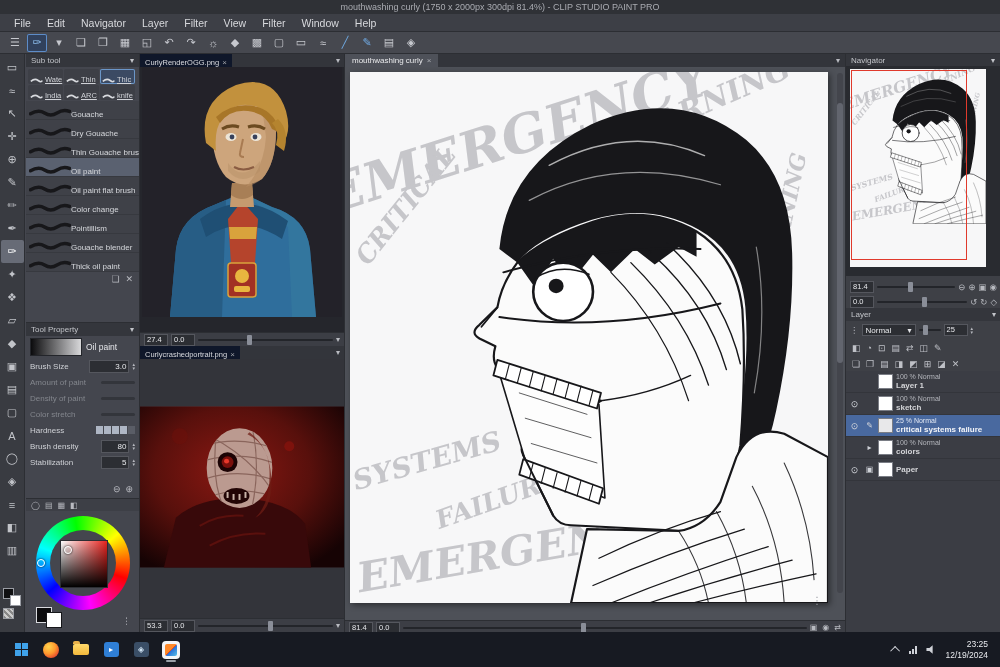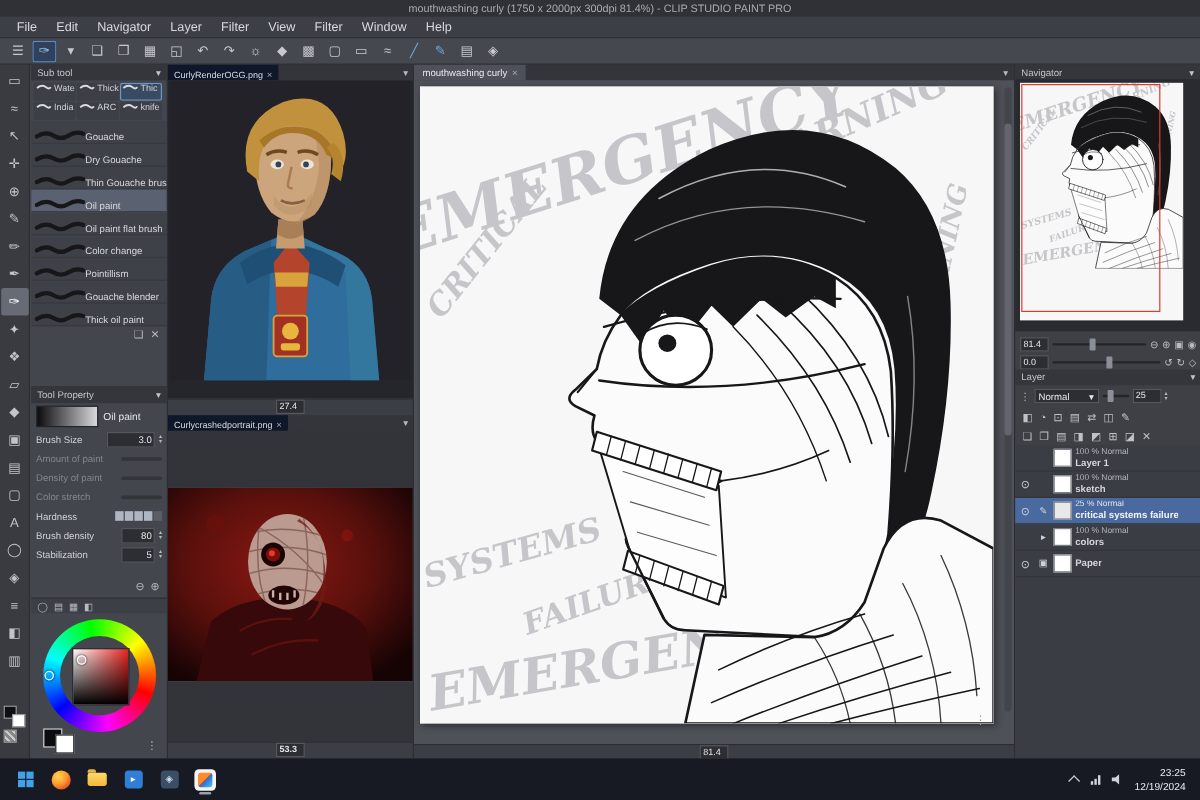--- a/index.html
+++ b/index.html
@@ -24,21 +24,21 @@
   .chips{position:absolute;left:3px;bottom:4px;width:19px;height:40px;}
   .chip{position:absolute;width:11px;height:11px;border:1px solid #9a9da4;box-sizing:border-box;}
 
   
   .hdr{background:#34363c;font-size:8px;color:#c2c4c9;display:flex;align-items:center;padding:0 5px;gap:4px;height:13px;box-sizing:border-box;}
   .hdr .sp{flex:1;}
 
   
   .subtool{left:26px;top:54px;width:114px;height:268px;background:#44464e;border-right:1px solid #2c2e33;box-sizing:border-box;}
   .cats{display:flex;flex-wrap:wrap;padding:2px 2px 1px;gap:1px;}
-  .cat{width:35px;height:15px;background:#3d3f46;border-radius:2px;display:flex;align-items:flex-start;gap:2px;padding:0 2px;box-sizing:border-box;font-size:7.5px;color:#cfd1d6;}
+  .cat{width:35px;height:15px;background:#3d3f46;border-radius:2px;display:flex;align-items:flex-end;gap:2px;padding:0 2px;box-sizing:border-box;font-size:7.5px;color:#cfd1d6;text-decoration:underline;}
   .cat[data-state="sel"]{background:#3b4a63;box-shadow:inset 0 0 0 1px #6b96c8;}
   .cicon{width:13px;height:7px;flex:none;}
   .blist{height:171px;background:#3f4148;overflow:hidden;}
   .brow{height:19px;display:flex;align-items:flex-end;gap:0;padding:0 3px;box-sizing:border-box;border-bottom:1px solid #37393f;font-size:8px;color:#d6d8dc;white-space:nowrap;}
   .brow[data-state="sel"]{background:#5a6170;}
   .bstroke{width:42px;height:12px;flex:none;}
   .sfoot{height:14px;display:flex;align-items:center;justify-content:flex-end;gap:6px;padding:0 6px;font-size:9px;color:#b8bac0;}
 
   
   .toolprop{left:26px;top:322px;width:114px;height:176px;background:#44464e;border-right:1px solid #2c2e33;border-top:1px solid #2c2e33;box-sizing:border-box;}
@@ -71,21 +71,21 @@
   .swico{position:absolute;right:8px;bottom:6px;font-size:9px;color:#b8bac0;}
 
   
   .rtabs{left:140px;width:205px;height:13px;background:#33353b;display:flex;align-items:center;box-sizing:border-box;border-right:1px solid #2c2e33;}
   .rtab{background:#0f172a;height:13px;display:flex;align-items:flex-end;gap:3px;padding:0 5px;font-size:7.5px;color:#d9dade;white-space:nowrap;}
   .rtab .x{color:#9fa2a8;font-size:8px;}
   .rtabs .dd{margin-left:auto;padding-right:4px;font-size:8px;color:#b8bac0;}
   .rimg1{left:140px;top:67px;width:205px;height:265px;background:#25262c;border-right:1px solid #2c2e33;box-sizing:border-box;display:flex;justify-content:center;}
   .rgap{left:140px;width:205px;background:#33343a;border-right:1px solid #2c2e33;box-sizing:border-box;}
   .rimg2{left:140px;top:406px;width:205px;height:162px;border-right:1px solid #2c2e33;box-sizing:border-box;}
-  .ctrl{display:flex;align-items:center;gap:3px;background:#3c3e45;height:14px;padding:0 4px;box-sizing:border-box;border-right:1px solid #2c2e33;border-top:1px solid #2c2e33;flex-direction:column;}
+  .ctrl{display:flex;align-items:center;gap:3px;background:#3c3e45;height:14px;padding:0 4px;box-sizing:border-box;border-right:1px solid #2c2e33;border-top:1px solid #2c2e33;}
   .cval{background:#2c2e33;border:1px solid #55575e;font-size:7.5px;color:#e6e7ea;height:10px;line-height:10px;padding:0 2px;min-width:18px;text-align:left;}
   .slid{flex:1;height:2px;background:#23252a;position:relative;border-radius:1px;}
   .knob{position:absolute;top:-4px;width:5px;height:10px;background:#8a8e98;border-radius:1px;}
   .cic{font-size:8px;color:#b8bac0;}
 
   
   .dtabs{left:345px;top:54px;width:500px;height:13px;background:#33353b;display:flex;align-items:center;box-sizing:border-box;}
   .dtab{background:#4e5159;height:13px;display:flex;align-items:center;gap:4px;padding:0 7px;font-size:8px;color:#e8e9eb;}
   .dtabs .dd{margin-left:auto;padding-right:5px;font-size:8px;color:#b8bac0;}
   .carea{left:345px;top:67px;width:500px;height:553px;background:#4e5158;}
@@ -300,21 +300,21 @@
           <svg class="cicon" viewBox="0 0 16 8">
             <path d="M1 5 Q6 1 10 4 T15 4" fill="none" stroke="#d8dade" stroke-width="2"></path>
           </svg>
           <i>Wate</i>
         </span>
 
         <span class="cat" data-state="">
           <svg class="cicon" viewBox="0 0 16 8">
             <path d="M1 5 Q6 1 10 4 T15 4" fill="none" stroke="#d8dade" stroke-width="2"></path>
           </svg>
-          <i>Thick</i>
+          <i>Thin</i>
         </span>
 
         <span class="cat" data-state="sel">
           <svg class="cicon" viewBox="0 0 16 8">
             <path d="M1 5 Q6 1 10 4 T15 4" fill="none" stroke="#d8dade" stroke-width="2"></path>
           </svg>
           <i>Thic</i>
         </span>
 
         <span class="cat" data-state="">
@@ -577,21 +577,21 @@
         <path d="M88,86 L88,92"></path>
           <path d="M94,88 L94,94"></path>
           <path d="M100,88 L100,94"></path>
           <path d="M106,86 L106,92"></path>
       </g>
       <circle cx="150" cy="40" r="5" fill="#8a130d" opacity="0.7"></circle>
       <circle cx="40" cy="30" r="8" fill="#6e0f0a" opacity="0.5"></circle>
     </svg>
   </div>
   <div class="abs rgap" style="top:568px;height:50px;"></div>
-  <div class="abs ctrl" style="left:140px;top:618px;width:205px;font-weight:bold;">
+  <div class="abs ctrl" style="left:140px;top:618px;width:205px;">
     <span class="cval">53.3</span>
     <span class="cval">0.0</span>
     <span class="slid">
         <i class="knob" style="left:52%;"></i>
       </span>
     <span class="cic">▾</span>
   </div>
 
   <div class="abs dtabs">
     <span class="dtab">

